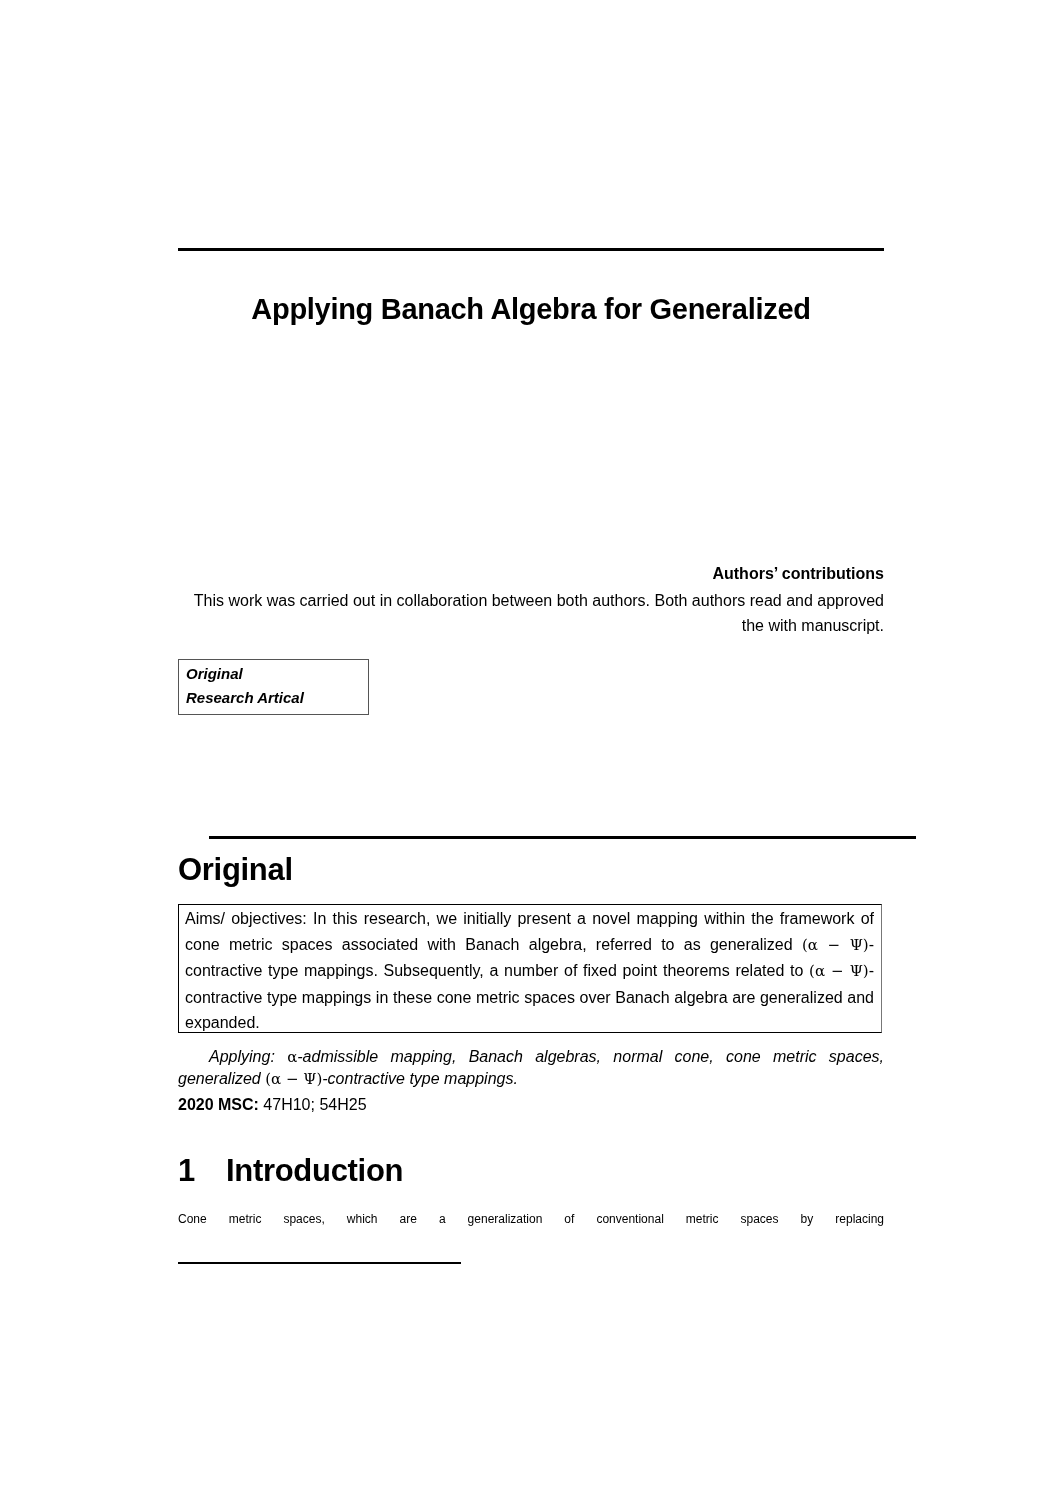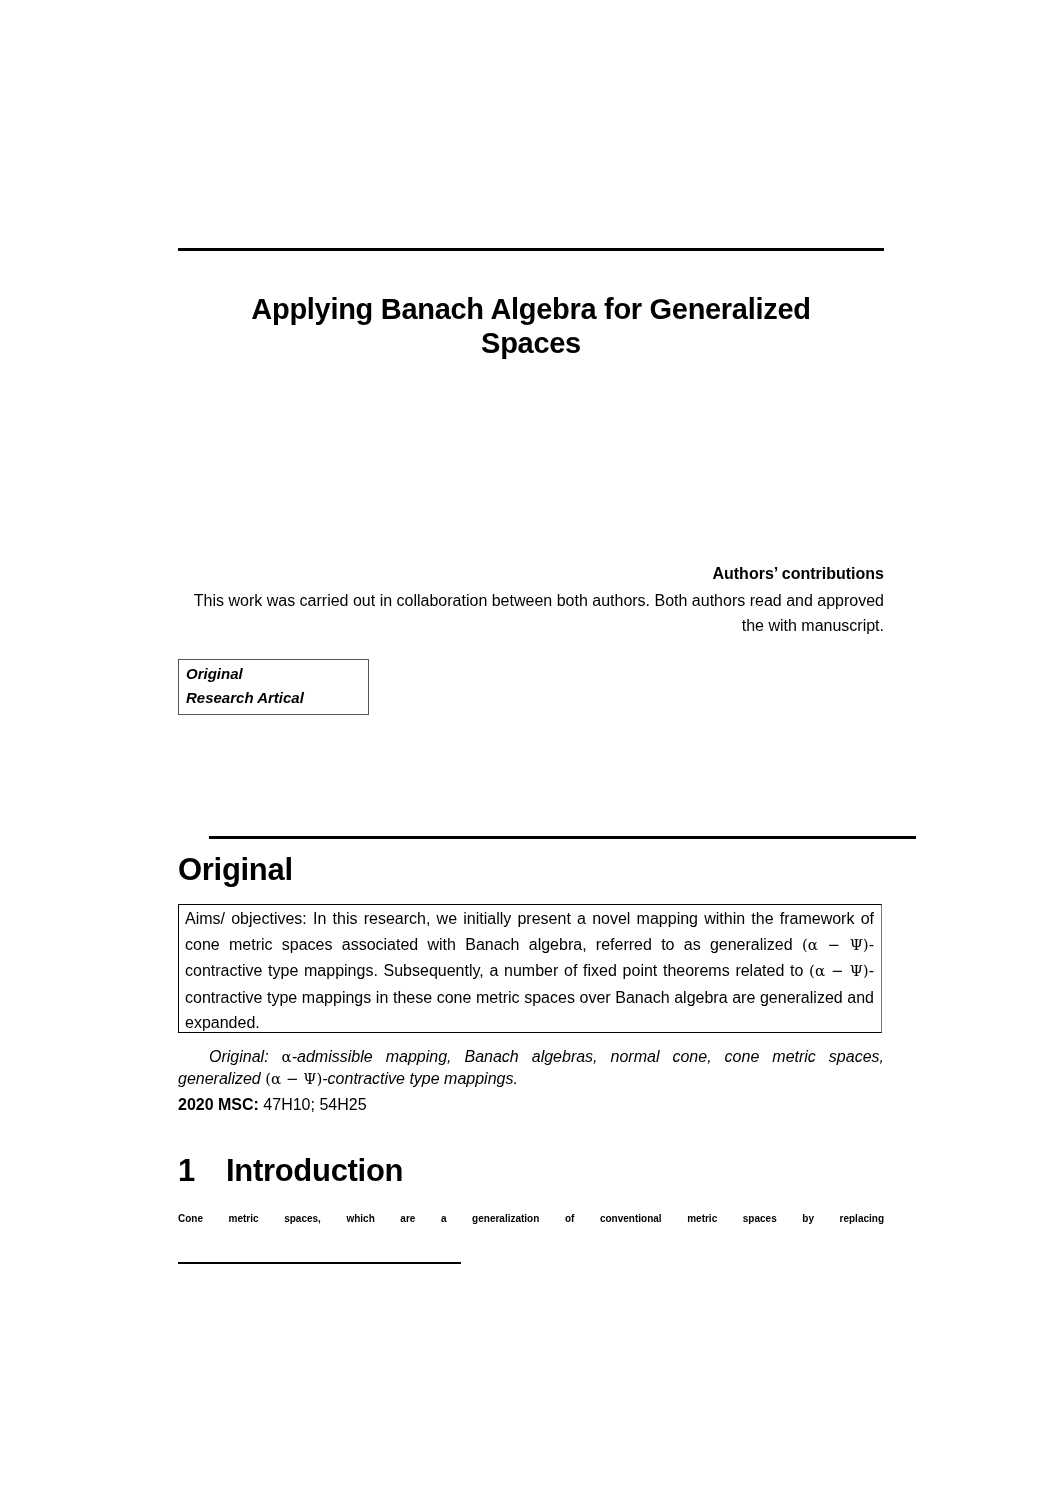--- a/index.html
+++ b/index.html
@@ -135,53 +135,51 @@
     }
     .section-heading .num {
       display: inline-block;
       width: 48px;
     }
     .intro-text {
       position: absolute;
       left: 178px;
       top: 1207px;
       width: 706px;
-      font-size: 10px;
+      font-size: 12px;
       line-height: 24px;
       text-align: justify;
       text-align-last: justify;
-      font-weight: bold;
     }
     .intro-text span { display: block; }
   </style>
 </head>
 <body>
 
 <div class="rule" id="top-rule"></div>
 
 <div class="title-block">
   <div>Applying Banach Algebra for Generalized</div>
-  <div>Spaces</div>
 </div>
 
 <div class="contrib-heading">Authors’ contributions</div>
 <div class="contrib-text">This work was carried out in collaboration between both authors. Both authors read and approved the with manuscript.</div>
 
 <div class="type-box">
   <div>Original</div>
   <div>Research Artical</div>
 </div>
 
 <div class="rule" id="abstract-rule"></div>
 
 <div class="abstract-heading">Original</div>
 
 <div class="abstract-box"><span>Aims/ objectives:  In this research, we initially present a novel mapping within the framework of cone metric spaces associated with Banach algebra, referred to as generalized </span><span class="math">(α − Ψ)</span><span>-contractive type mappings.  Subsequently, a number of fixed point theorems related to </span><span class="math">(α − Ψ)</span><span>-contractive type mappings in these cone metric spaces over Banach algebra are generalized and expanded.</span></div>
 
-<div class="keywords"><span>Original: </span><span class="math">α</span><span>-admissible mapping, Banach algebras, normal cone, cone metric spaces, generalized </span><span class="math">(α − Ψ)</span><span>-contractive type mappings.</span></div>
+<div class="keywords"><span>Applying: </span><span class="math">α</span><span>-admissible mapping, Banach algebras, normal cone, cone metric spaces, generalized </span><span class="math">(α − Ψ)</span><span>-contractive type mappings.</span></div>
 
 <div class="msc"><b>2020 MSC:</b><span> 47H10; 54H25</span></div>
 
 <div class="section-heading"><span class="num">1</span><span>Introduction</span></div>
 
 <div class="intro-text">
   <span>Cone metric spaces, which are a generalization of conventional metric spaces by replacing</span>
 </div>
 
 <div class="rule" id="footnote-rule"></div>

